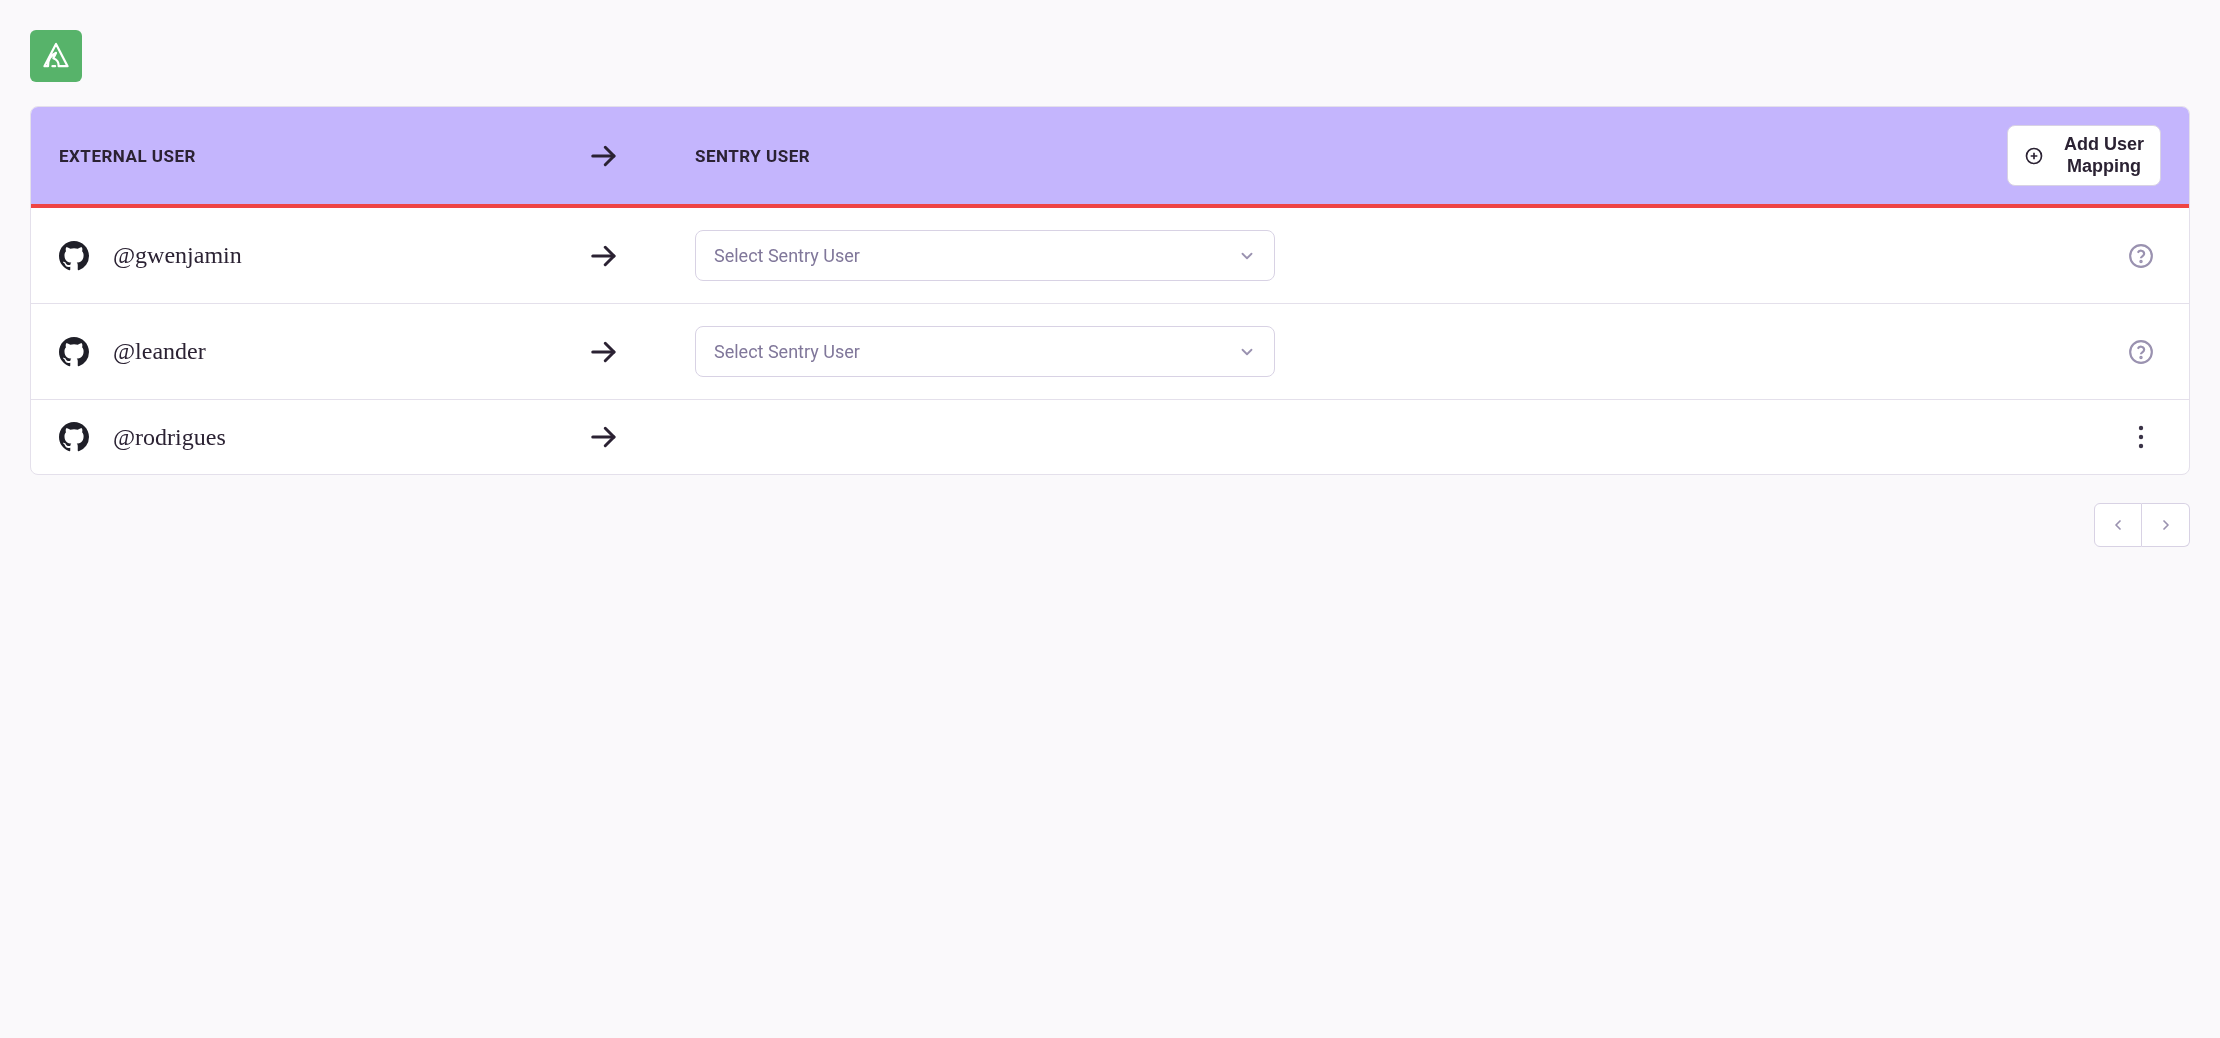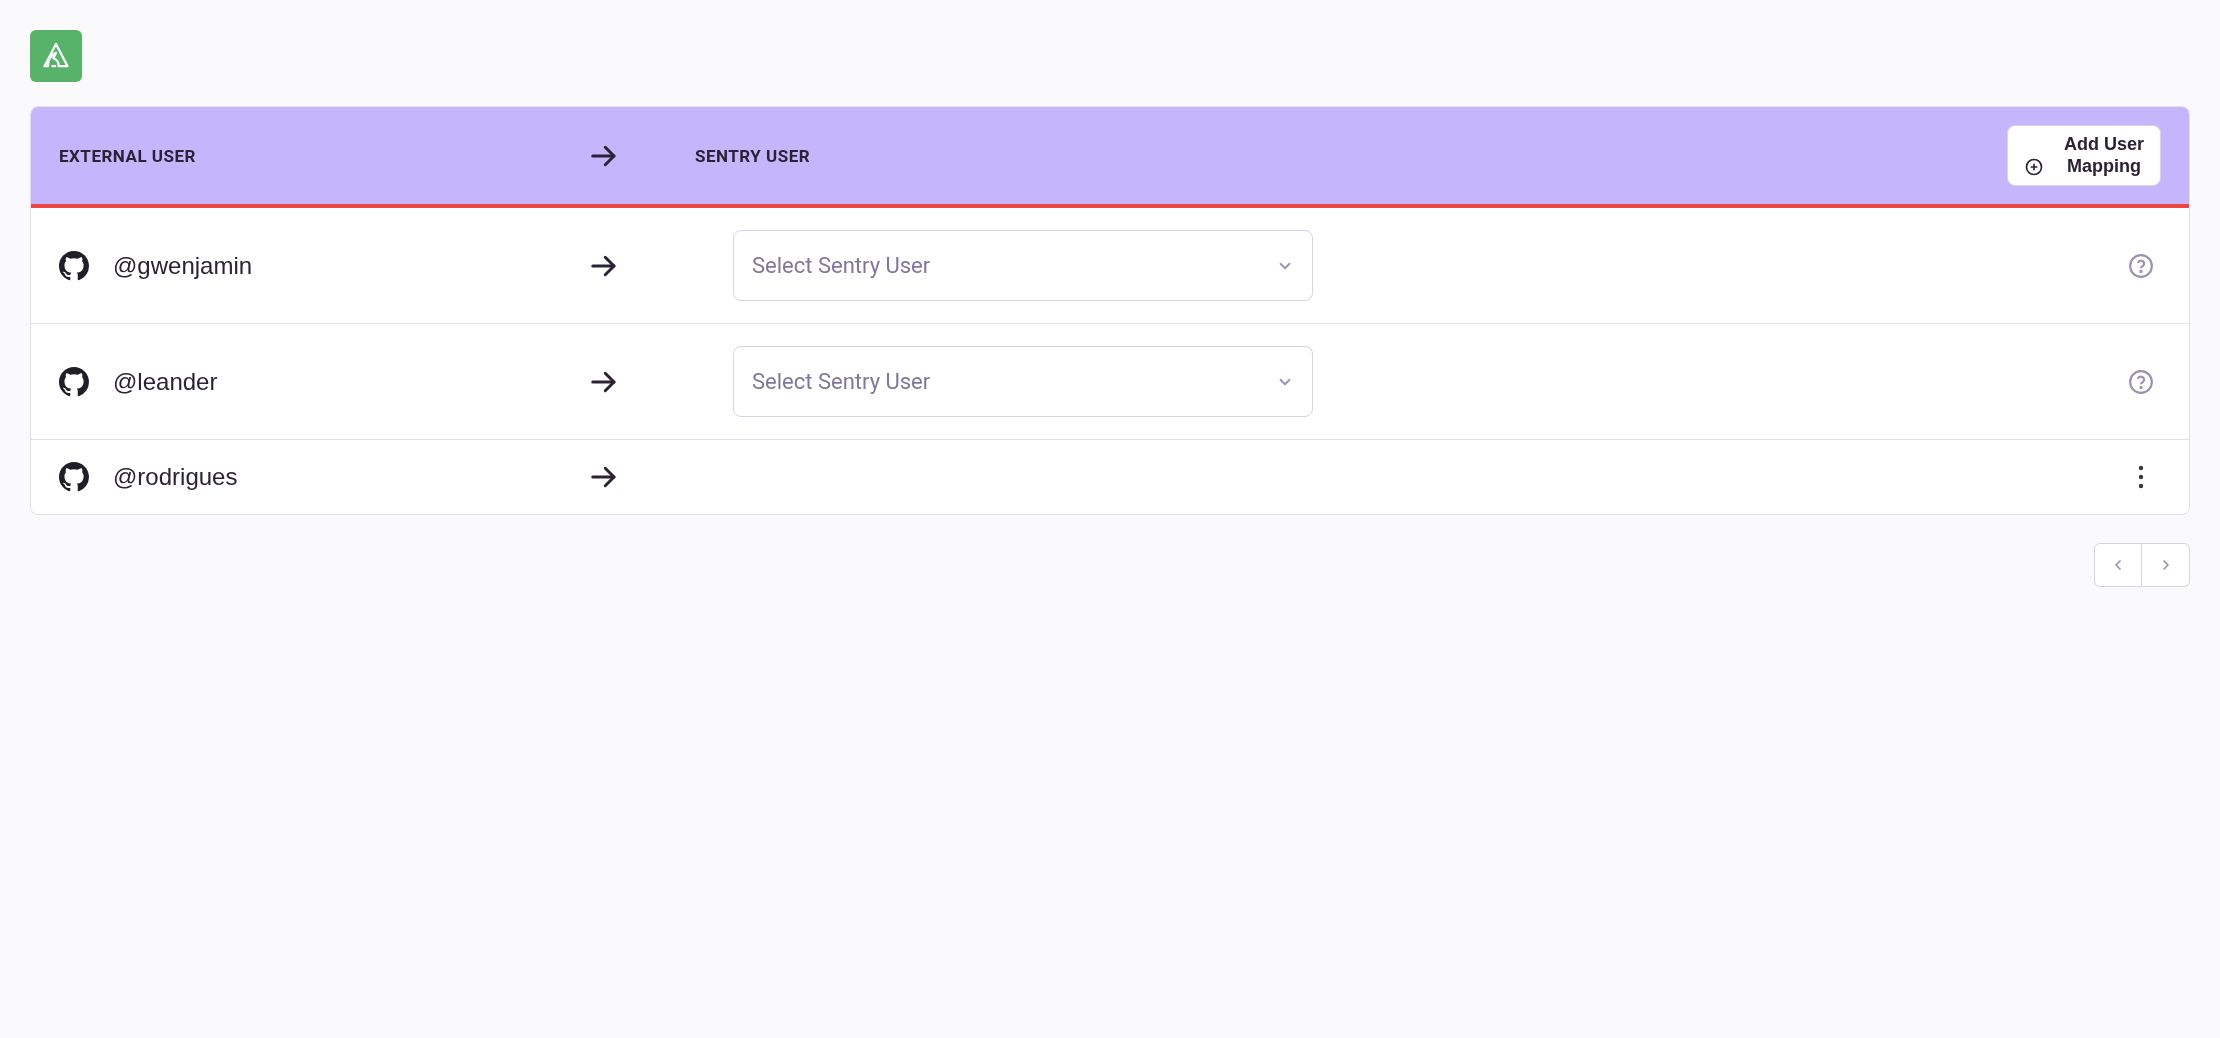--- a/index.html
+++ b/index.html
@@ -79,21 +79,21 @@
   font-weight: 700;
   letter-spacing: 0.5px;
   color: #2b2233;
 }
 .col-external { flex: 0 0 530px; }
 .arrow-col { flex: 0 0 106px; display:flex; align-items:center;}
 .col-sentry { flex: 1; }
 .add-btn-wrap { flex: 0 0 auto; }
 .add-btn {
   display: flex;
-  align-items: flex-end;
+  align-items: center;
   gap: 20px;
   background: #fff;
   border: 1px solid #d8d2e4;
   border-radius: 8px;
   padding: 8px 16px;
   cursor: pointer;
   font-size: 18px;
   font-weight: 600;
   color: #2b2233;
 }
@@ -113,41 +113,40 @@
   flex: 0 0 530px;
   display: flex;
   align-items: center;
   gap: 24px;
 }
 .gh-icon {
   width: 30px; height: 30px;
   color: #1f1f28;
 }
 .ext-name {
-  font-family: Liberation Sans, sans-serif;
+  font-family: Liberation Serif, serif;
   font-size: 24px;
   color: #2b2233;
 }
 .arrow-icon { width: 30px; height: 30px; color:#2b2233; }
 .arrow-icon svg { width:100%; height:100%; }
 .select-wrap { flex: 0 0 580px; }
 .select {
   display: flex;
   align-items: center;
   justify-content: space-between;
   border: 1px solid #d8d2e4;
   border-radius: 8px;
-  padding: 22px 18px;
-  font-size: 22px;
+  padding: 14px 18px;
+  font-size: 18px;
   color: #2b2233;
   cursor: pointer;
   background:#fff;
   width: 100%;
   overflow: hidden;
-  margin-left: 38px;
 }
 .select.placeholder { color: #80779a; }
 .select-text {
   white-space: nowrap;
   overflow: hidden;
   text-overflow: ellipsis;
   flex: 1;
 }
 .chevron {
   color: #9a92b0;

